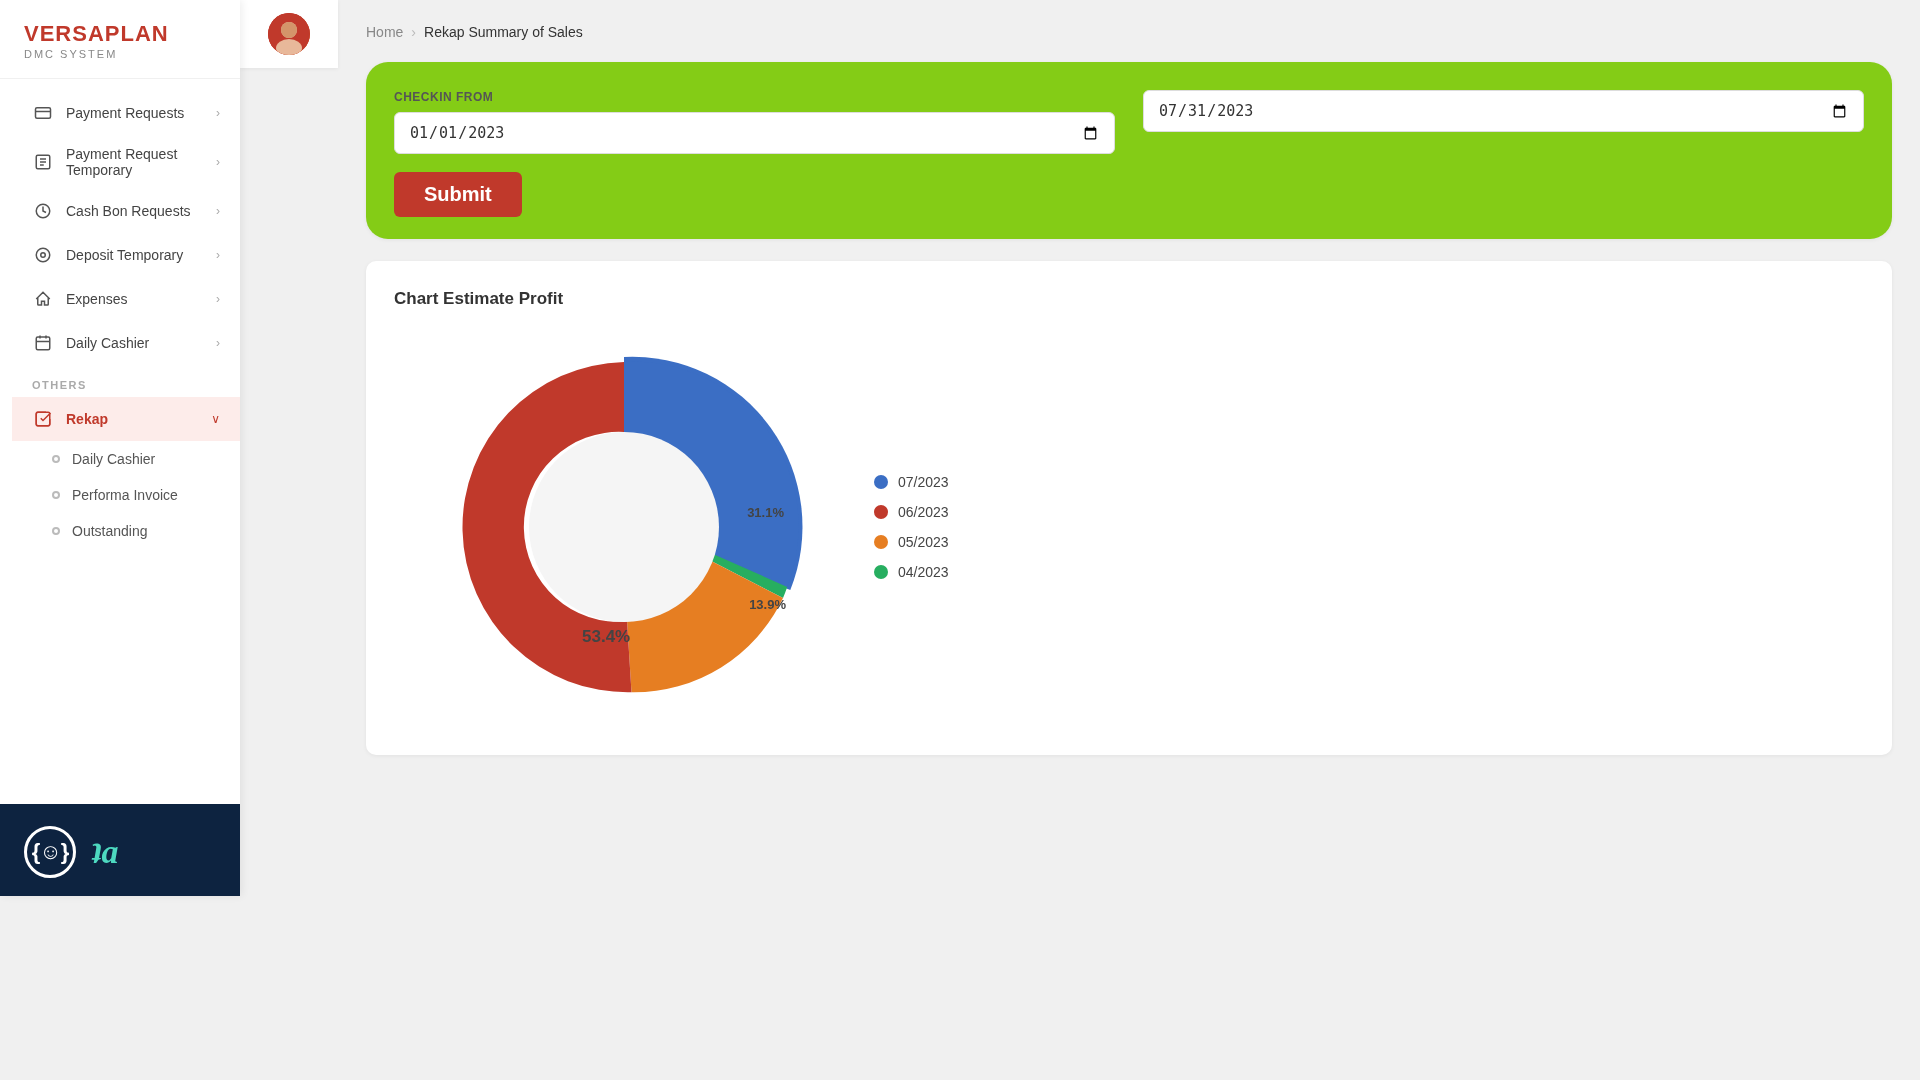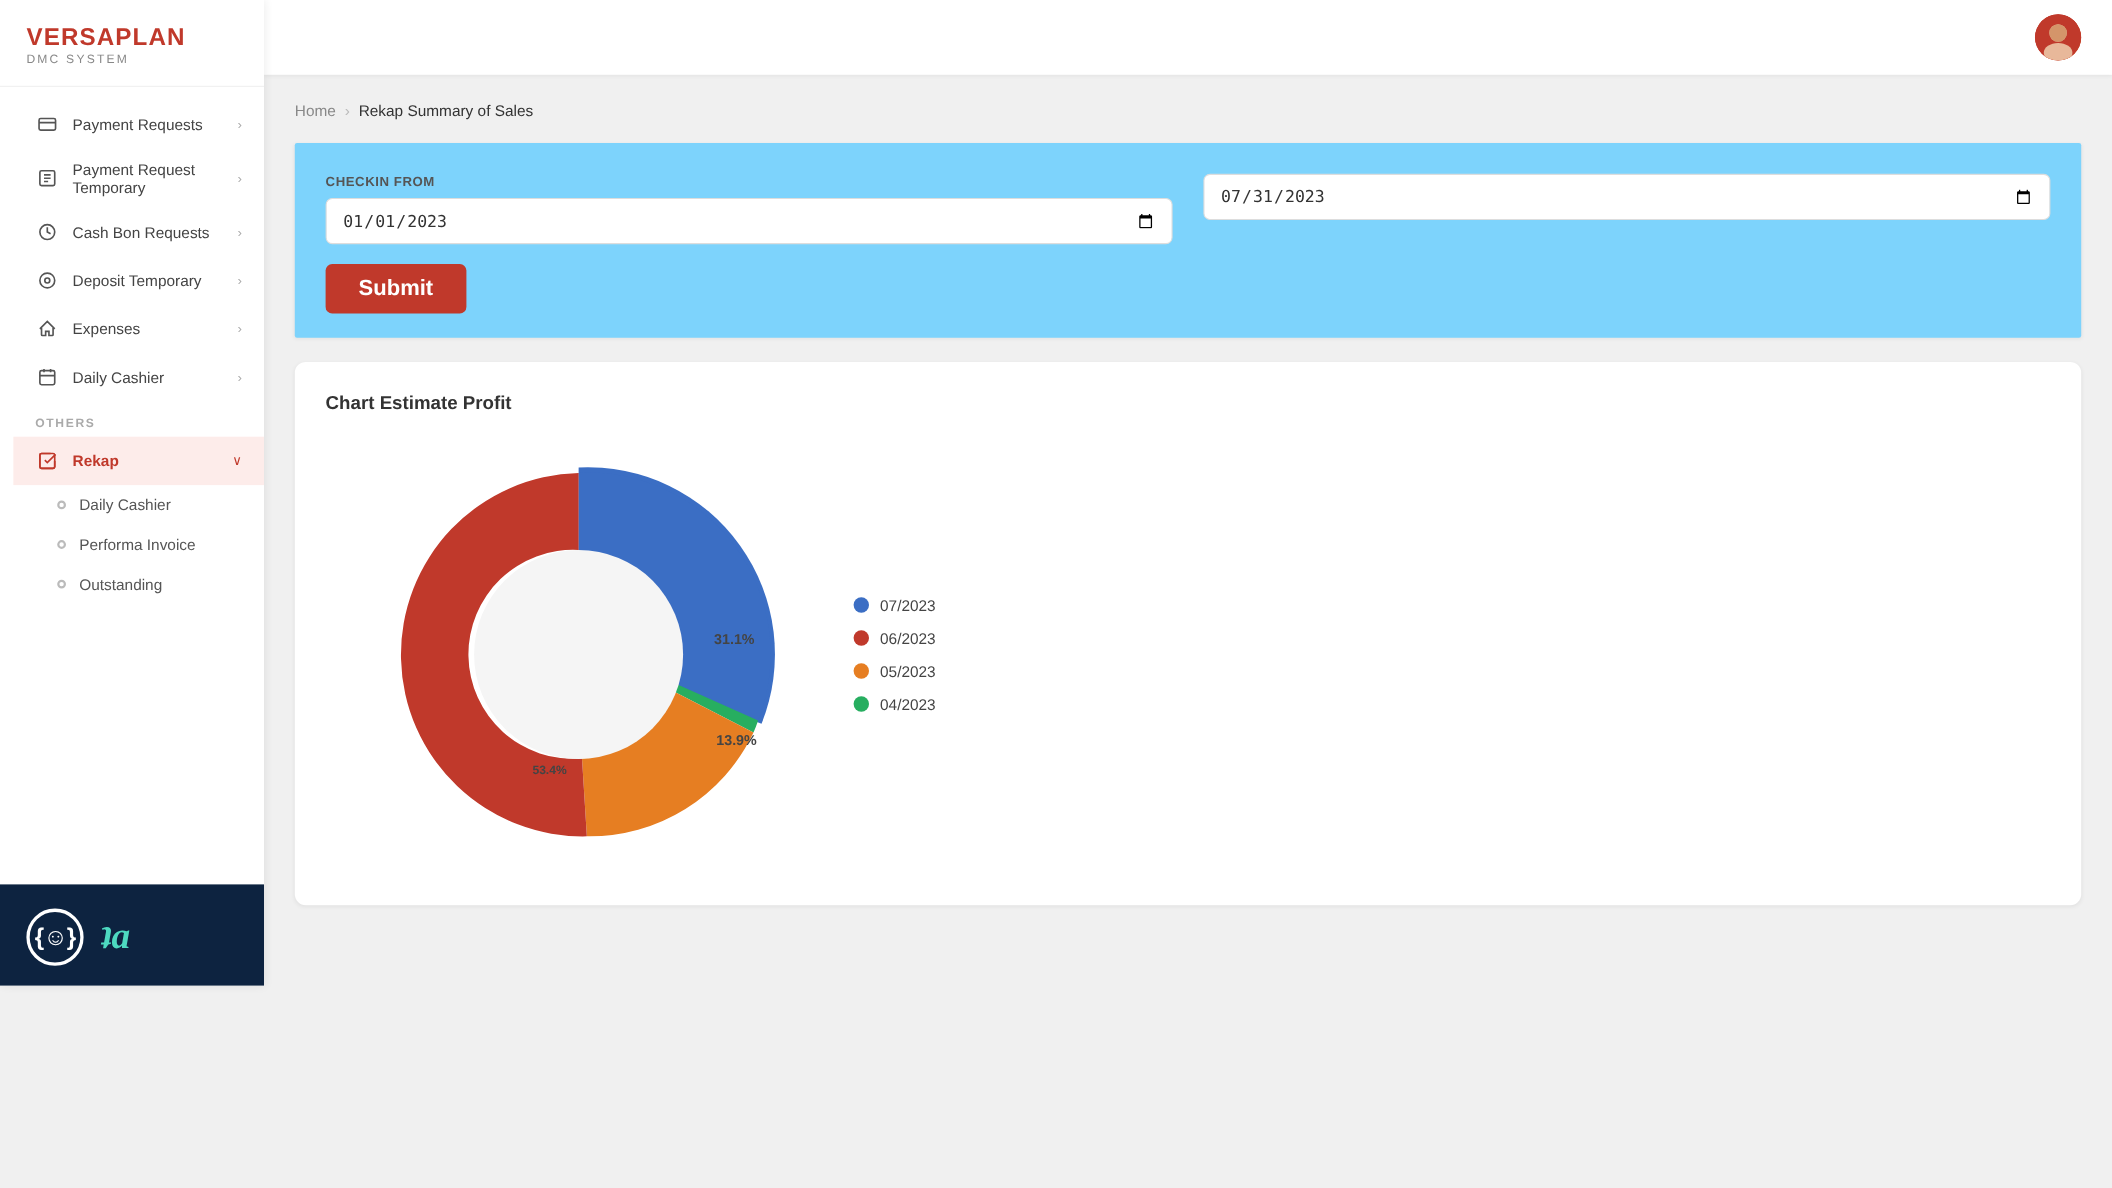--- a/index.html
+++ b/index.html
@@ -124,21 +124,21 @@
     .bottom-icon2 {
       font-size: 38px;
       color: #4dd9d9;
       font-style: italic;
       font-weight: 900;
     }
     
     .main-content {
       flex: 1;
       display: flex;
-      flex-direction: column;
+      flex-direction: row;
       background: #f0f0f0;
       overflow-y: auto;
     }
     .topbar {
       background: #fff;
       height: 68px;
       display: flex;
       align-items: center;
       justify-content: flex-end;
       padding: 0 28px;
@@ -173,22 +173,22 @@
       display: flex;
       align-items: center;
       gap: 8px;
       font-size: 14px;
       color: #888;
       margin-bottom: 22px;
     }
     .breadcrumb .bc-sep { color: #bbb; }
     .breadcrumb .bc-current { color: #333; font-weight: 500; }
     .filter-card {
-      background: #7dd3fc;
-      border-radius: 2px;
+      background: #84cc16;
+      border-radius: 22px;
       padding: 28px 28px 22px 28px;
       margin-bottom: 22px;
       box-shadow: 0 1px 4px rgba(0,0,0,0.06);
     }
     .filter-row {
       display: flex;
       gap: 28px;
       margin-bottom: 18px;
     }
     .filter-group {
@@ -460,21 +460,21 @@
               A 165 165 0 1 1 190 25
               L 190 95
               A 95 95 0 1 0 193.1 284.5
               Z
             " fill="#c0392b"></path>
 
             <circle cx="190" cy="190" r="95" fill="#f5f5f5"></circle>
           </svg>
 
           
-          <div class="donut-label" style="left:148px; top:290px; font-size:11px;">53.4%</div>
+          <div class="donut-label" style="left:148px; top:290px; font-size:17px;">53.4%</div>
           <div class="donut-label" style="right:30px; top:168px; font-size:13px;">31.1%</div>
           <div class="donut-label" style="right:28px; top:260px; font-size:13px;">13.9%</div>
         </div>
 
         <div class="chart-legend">
           <div class="legend-item">
             <div class="legend-dot" style="background:#3b6ec4;"></div>
             <span>07/2023</span>
           </div>
           <div class="legend-item">

